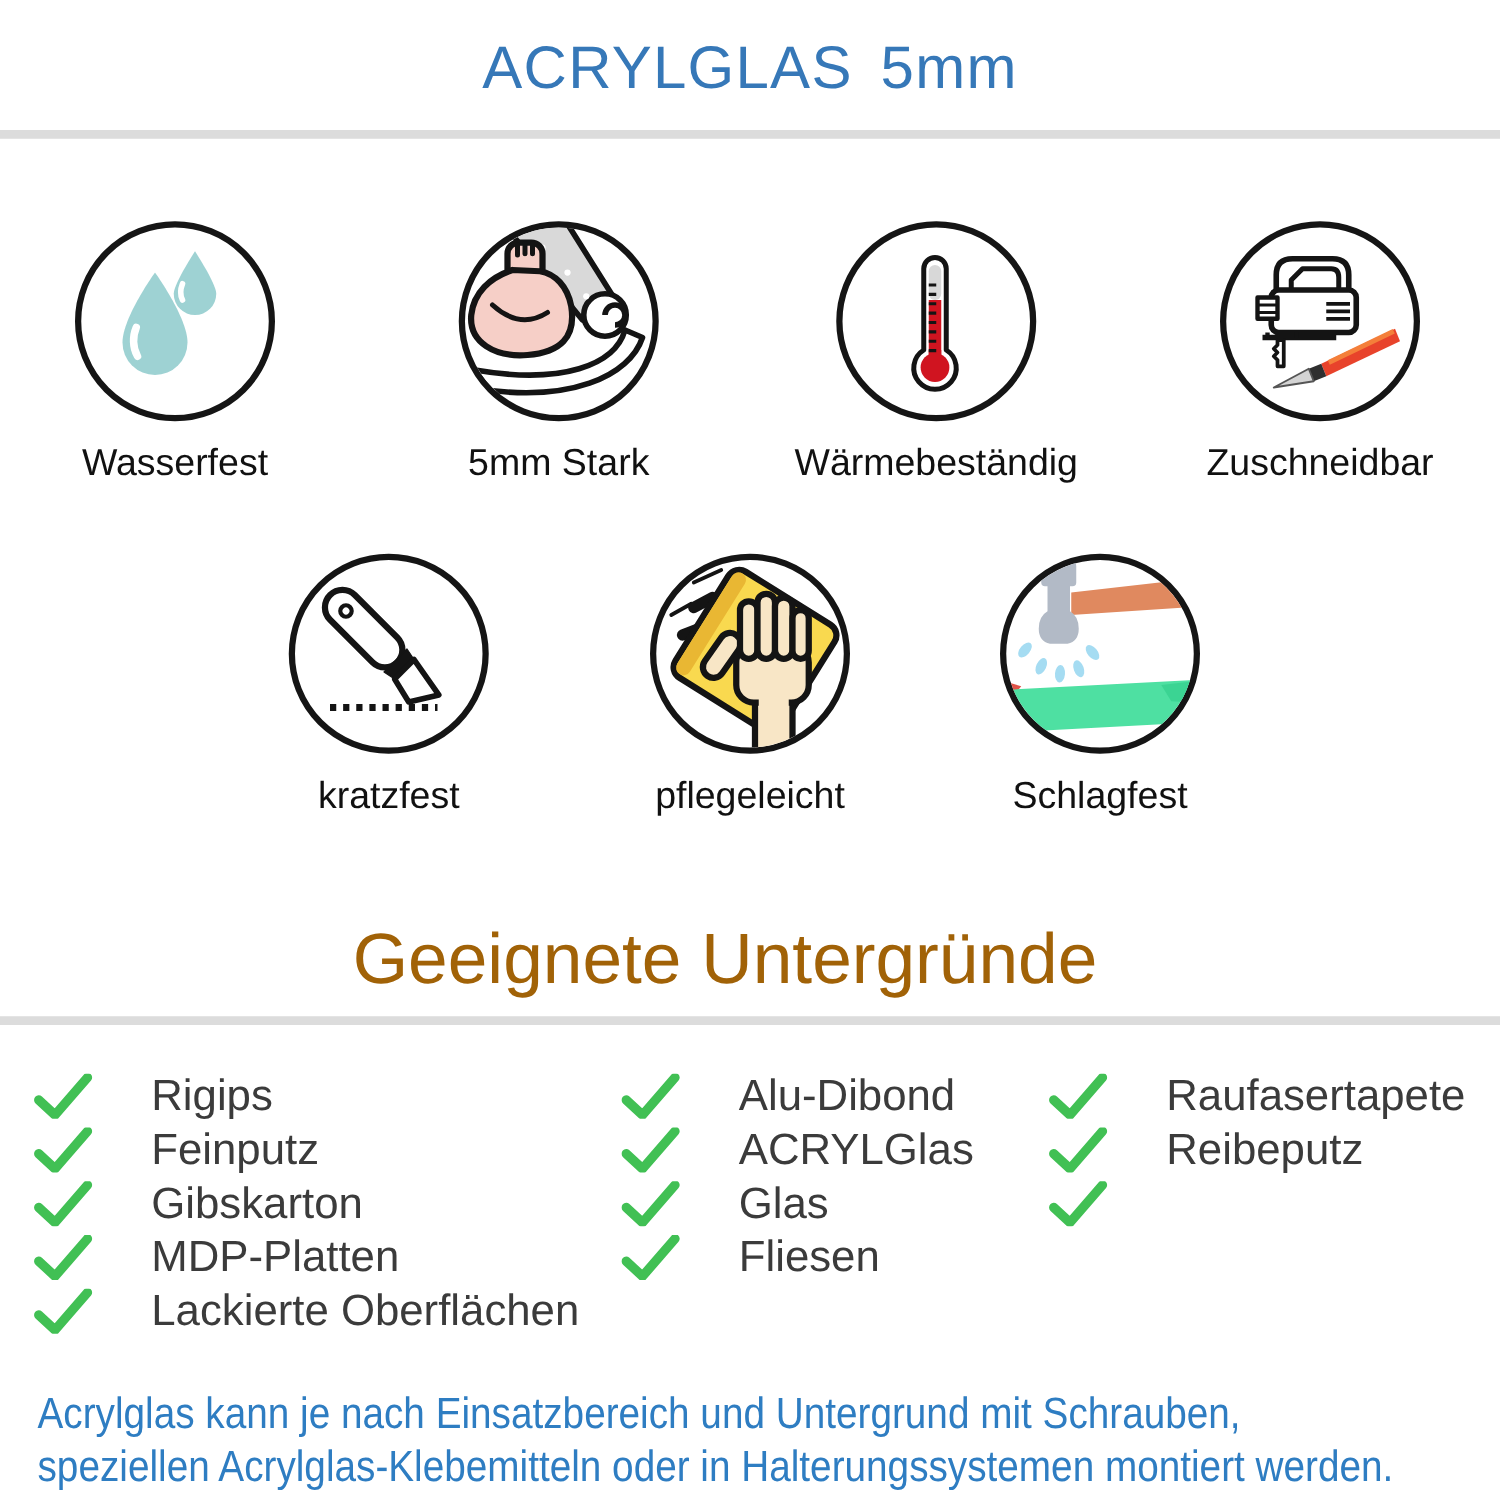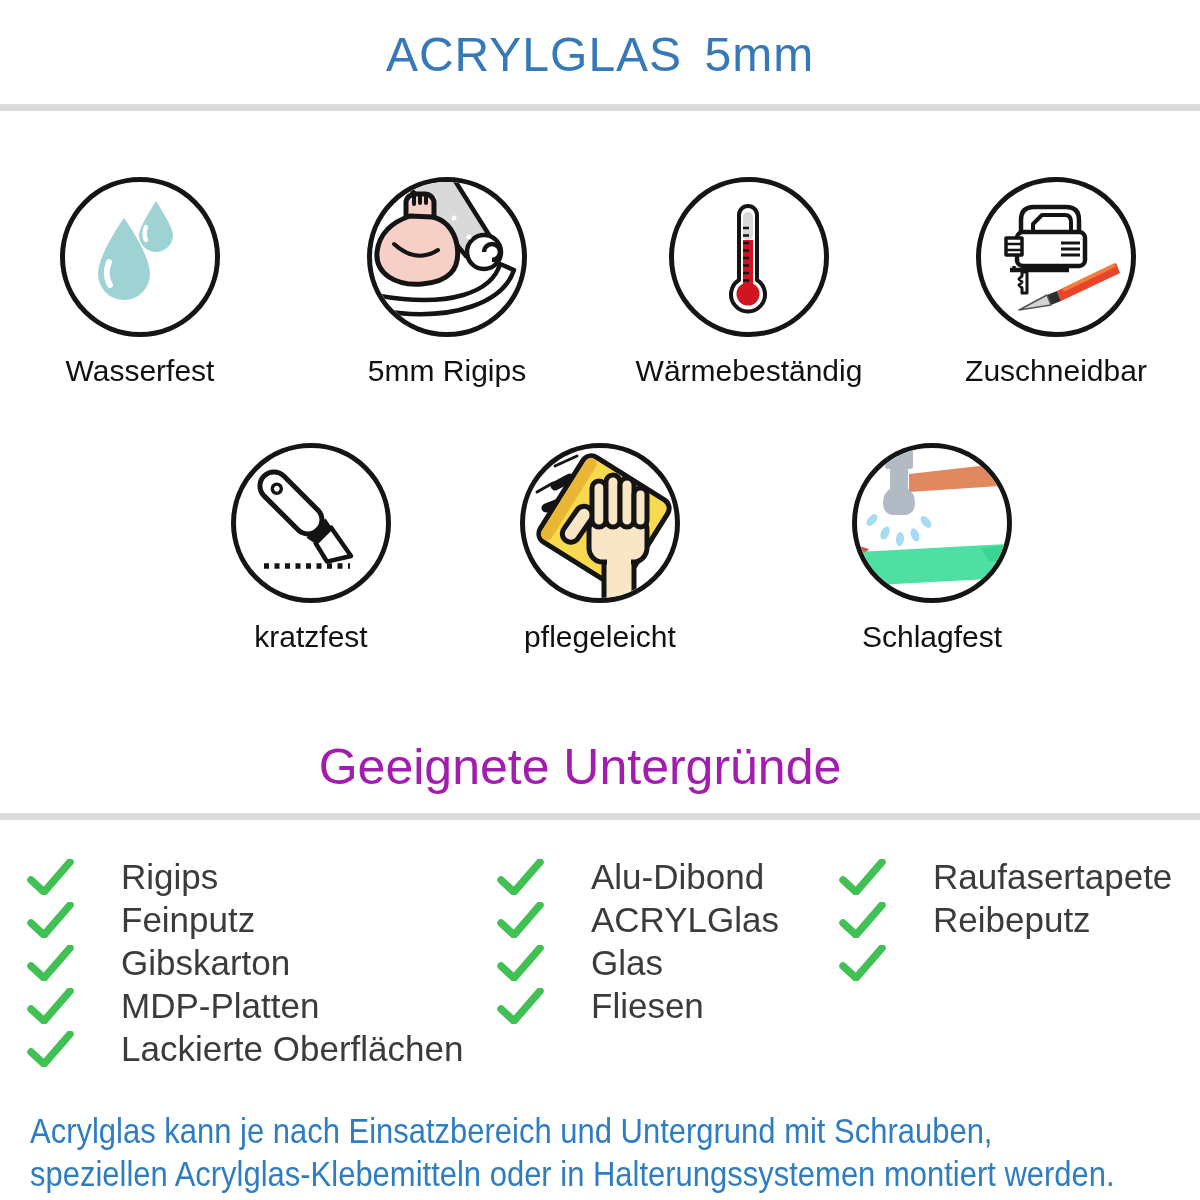--- a/index.html
+++ b/index.html
@@ -16,21 +16,21 @@
   .divider.d2{top:813px;}
   .feature{position:absolute;width:280px;display:flex;flex-direction:column;align-items:center;}
   .circle{
     width:160px;height:160px;box-sizing:border-box;border:5px solid #151515;border-radius:50%;
     background:#fff;overflow:hidden;flex:0 0 auto;
   }
   .circle svg{display:block;width:150px;height:150px;}
   .feature .flabel{margin-top:15px;font-size:30px;line-height:38px;color:#111;text-align:center;white-space:nowrap;}
   .heading2{
     position:absolute;top:737px;left:0;width:1160px;text-align:center;
-    font-size:50px;line-height:60px;color:#a21caf;
+    font-size:57px;line-height:60px;color:#a16207;
   }
   .col{position:absolute;top:859px;}
   .col.c1{left:27px;}
   .col.c2{left:497px;}
   .col.c3{left:839px;}
   .check-row{display:flex;align-items:center;height:36px;margin-bottom:7px;gap:32px;}
   .check-row svg{flex:0 0 auto;margin-right:15px;}
   .check-row .itext{font-size:35px;color:#3b3b3b;white-space:nowrap;}
   .footer{
     position:absolute;left:30px;top:1109px;width:1400px;
@@ -71,21 +71,21 @@
       <g stroke="#141414" stroke-width="5" stroke-linejoin="round">
         <rect x="34" y="12" width="28" height="30" rx="9" fill="#f6cfc7"></rect>
         <path d="M38,34 C20,40 7,52 5,70 C3,92 24,104 50,102 C76,100 89,88 85,63 C82,47 72,37 60,35 Z" fill="#f6cfc7"></path>
       </g>
       <g stroke="#141414" stroke-width="4" fill="none" stroke-linecap="round">
         <path d="M42,14 L42,22 M48,13 L48,21 M54,13 L54,21"></path>
         <path d="M22,62 Q44,82 66,68"></path>
       </g>
     </svg>
   </div>
-  <div class="flabel">5mm Rigips</div>
+  <div class="flabel">5mm Stark</div>
 </div>
 
 <div class="feature" style="left:609px;top:177px;">
   <div class="circle">
     <svg viewBox="0 0 150 150">
       <path d="M65,33 A9,9 0 0 1 83,33 L83,98 A17,17 0 1 1 65,98 Z" fill="#fff" stroke="#141414" stroke-width="4" stroke-linejoin="round"></path>
       <rect x="69" y="58" width="10" height="46" fill="#d01420"></rect>
       <circle cx="74" cy="112" r="11.5" fill="#d01420"></circle>
       <rect x="69" y="98" width="10" height="12" fill="#d01420"></rect>
       <rect x="69" y="30" width="10" height="28" rx="5" fill="#d8d8d8"></rect>
@@ -166,21 +166,21 @@
         <rect x="81" y="27" width="14" height="52" rx="7"></rect>
         <rect x="95" y="30" width="14" height="49" rx="7"></rect>
         <rect x="109" y="40" width="13" height="39" rx="6.5"></rect>
       </g>
       <rect x="82" y="106" width="24" height="12" fill="#f8e6c6"></rect>
     </svg>
   </div>
   <div class="flabel">pflegeleicht</div>
 </div>
 
-<div class="feature" style="left:792px;top:443px;">
+<div class="feature" style="left:740px;top:443px;">
   <div class="circle">
     <svg viewBox="0 0 150 150">
       <polygon points="52,26 140,16 143,38 52,44" fill="#e0895f"></polygon>
       <path d="M31,1 L53,1 Q56,1 56,5 L56,18 Q56,21 53,21 L51,21 L51,41 Q58,45 58,55 Q58,65 49,67 L35,67 Q26,65 26,55 Q26,45 33,41 L33,21 L31,21 Q28,21 28,18 L28,5 Q28,1 31,1 Z" fill="#b2bac6"></path>
       <g fill="#a5dcf2">
         <ellipse cx="15" cy="72" rx="4" ry="7" transform="rotate(40 15 72)"></ellipse>
         <ellipse cx="28" cy="85" rx="4" ry="7" transform="rotate(25 28 85)"></ellipse>
         <ellipse cx="43" cy="91" rx="4" ry="7" transform="rotate(5 43 91)"></ellipse>
         <ellipse cx="58" cy="87" rx="4" ry="7" transform="rotate(-20 58 87)"></ellipse>
         <ellipse cx="69" cy="74" rx="4" ry="7" transform="rotate(-40 69 74)"></ellipse>

